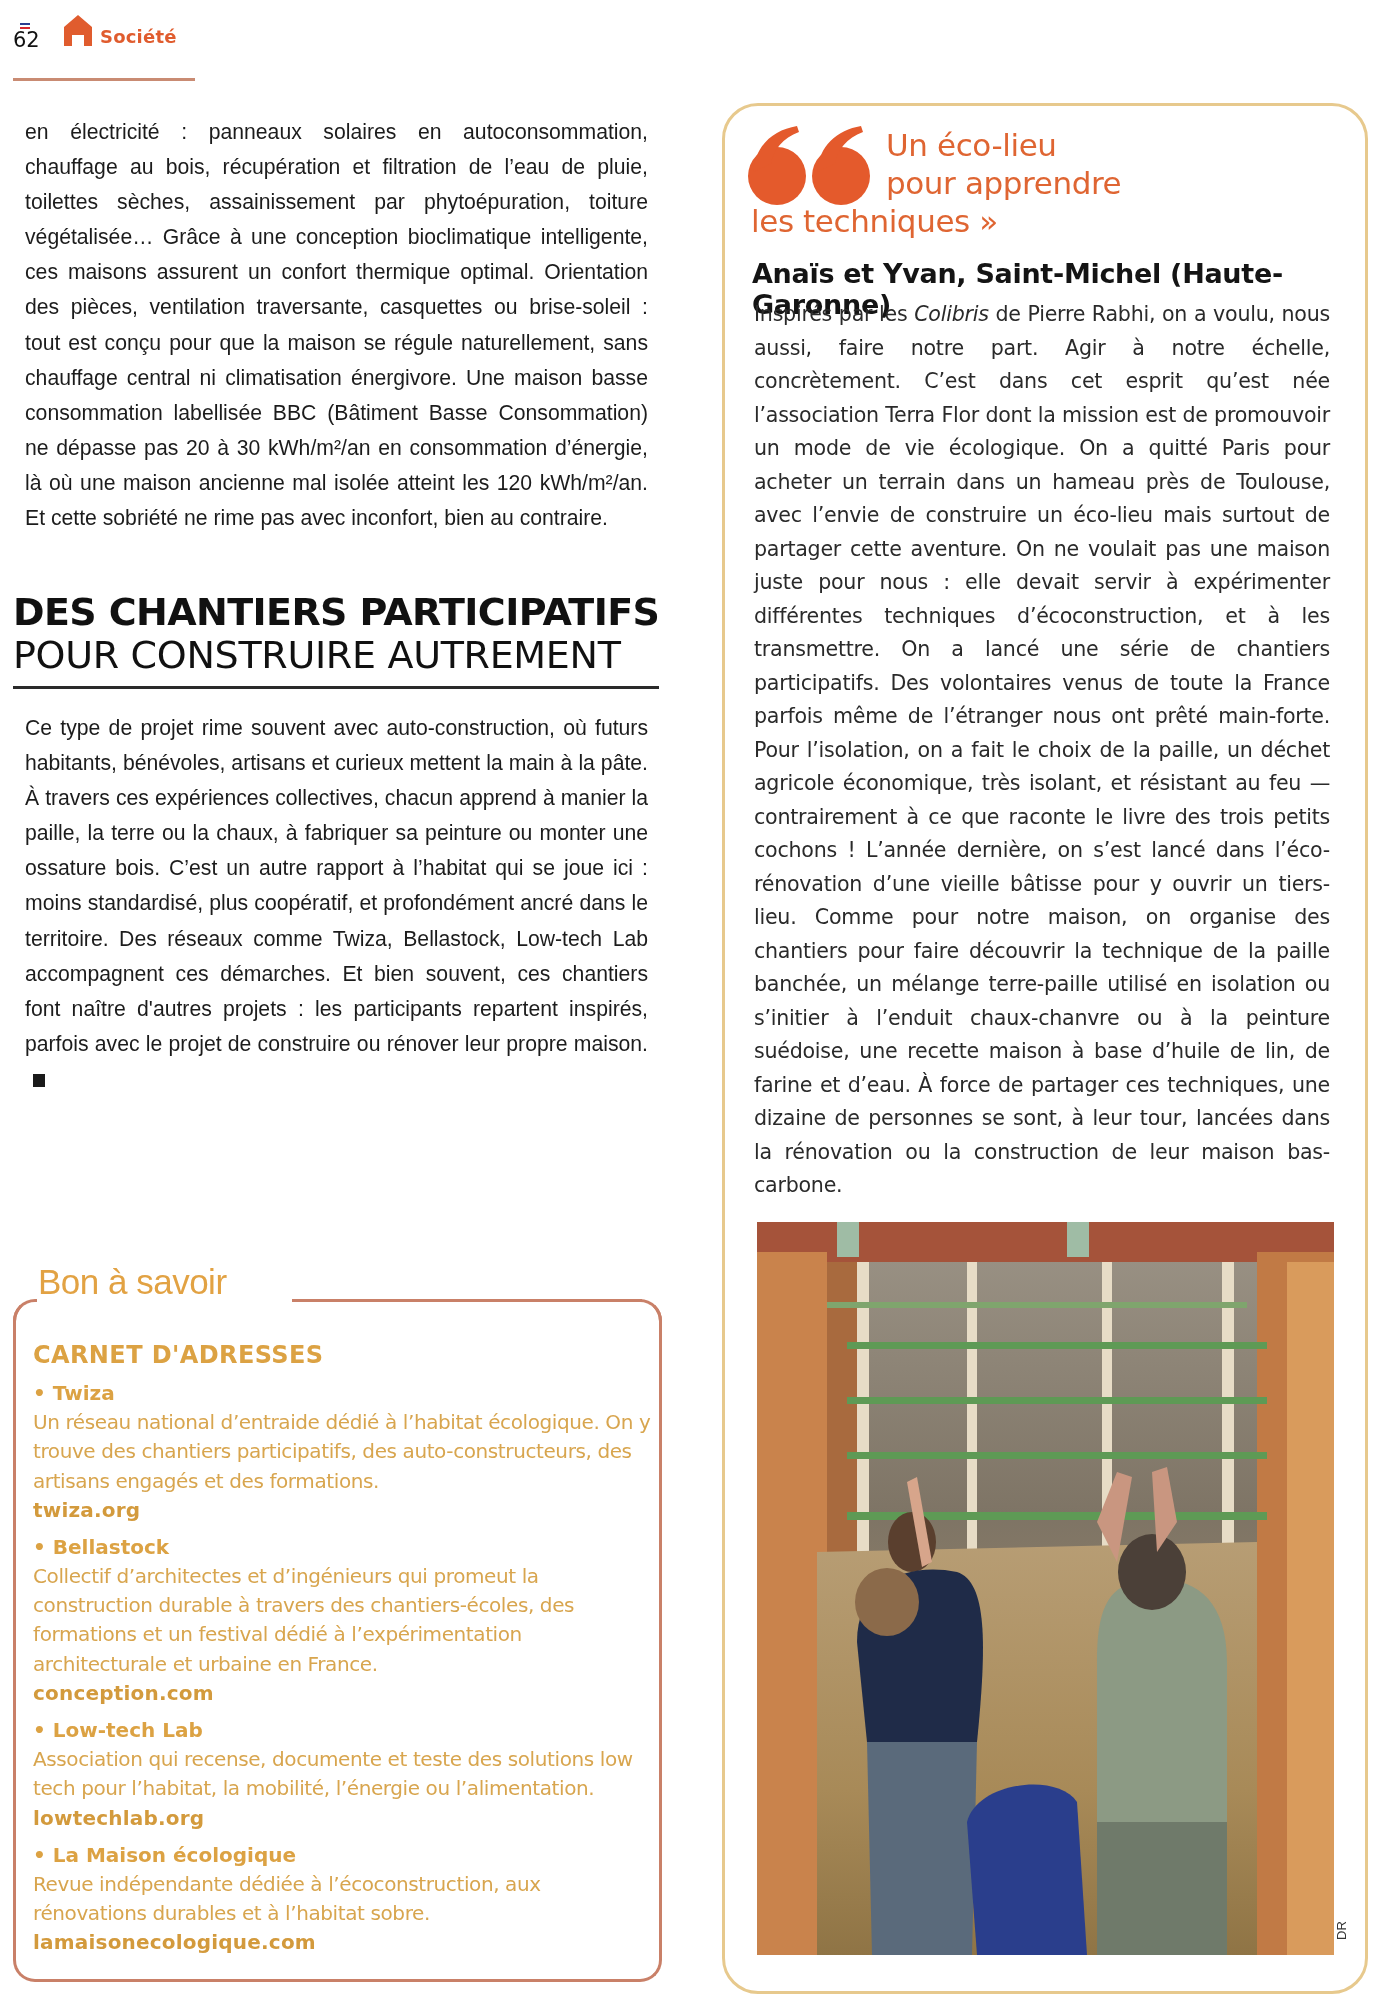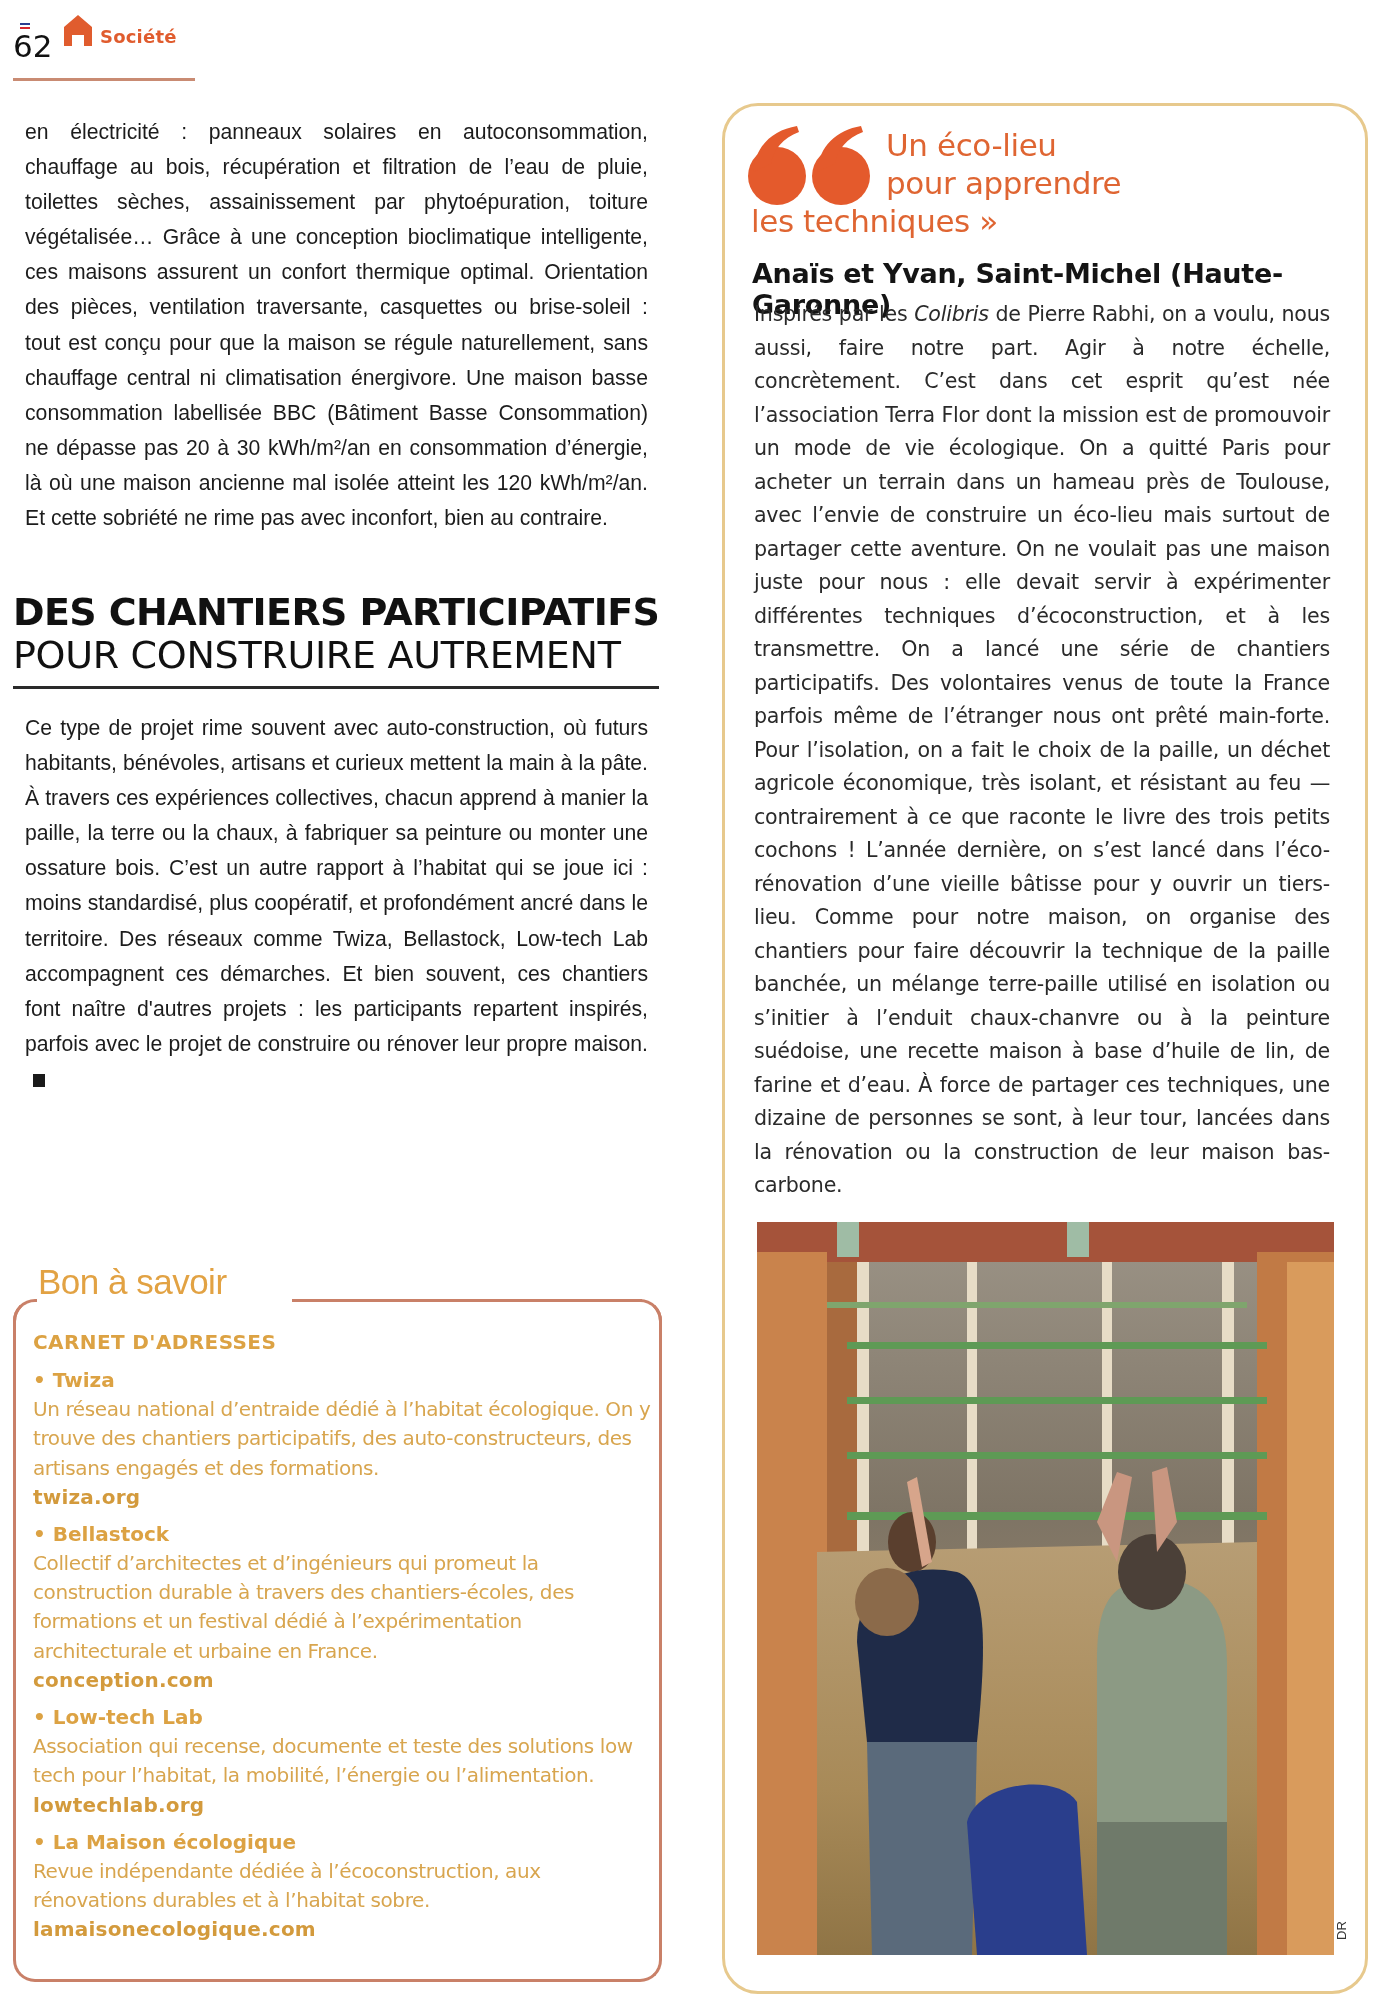--- a/index.html
+++ b/index.html
@@ -5,21 +5,21 @@
   html, body { margin: 0; padding: 0; }
   body {
     width: 1395px; height: 2000px; position: relative; overflow: hidden;
     background: #ffffff; color: #1c1c1c;
     font-family: "Liberation Sans", sans-serif;
   }
   .abs { position: absolute; }
 
   
   #hdr { left: 13px; top: 10px; width: 190px; height: 75px; }
-  #page-num { position:absolute; left:0; top:18px; font-size:31px; color:#111; font-family:"DejaVu Sans", sans-serif; }
+  #page-num { position:absolute; left:0; top:18px; font-size:21px; color:#111; font-family:"DejaVu Sans", sans-serif; }
   #page-num-flag { position:absolute; left:7px; top:13px; width:10px; height:6px;
     background: linear-gradient(#2b3d8f 0 33%, #ffffff 33% 66%, #d6262c 66% 100%); }
   #house { position:absolute; left:50px; top:4px; width:30px; height:32px; }
   #section-label { position:absolute; left:87px; top:16px; font-size:18px; font-weight:bold; color:#e05c2e; font-family:"DejaVu Sans", sans-serif; letter-spacing:0.2px; }
   #hdr-rule { position:absolute; left:0; top:68px; width:182px; height:3px; background:#c98b73; }
 
   
   .body-l {
     left: 13px; width: 647px;
     font-family: "Liberation Sans", sans-serif;
@@ -40,21 +40,21 @@
   #bas-box {
     left: 13px; top: 1299px; width: 649px; height: 683px;
     border: 3px solid #c98068; border-radius: 22px; box-sizing: border-box;
     border-top-color: transparent;
   }
   #bas-topline { left: 292px; top: 1299px; width: 350px; height: 3px; background:#c98068; }
   #bas-topleft { left: 13px; top: 1299px; width: 24px; height: 24px; border-top: 3px solid #c98068; border-left:3px solid #c98068; border-top-left-radius: 22px; box-sizing:border-box; }
   #bas-topright { left: 638px; top: 1299px; width: 24px; height: 24px; border-top: 3px solid #c98068; border-right:3px solid #c98068; border-top-right-radius: 22px; box-sizing:border-box; }
   #bas-title { left: 38px; top: 1262px; font-family: Liberation Sans, sans-serif; font-size: 35px; color: #e2a243; letter-spacing: -0.5px; }
   #bas-content { left: 33px; top: 1322px; width: 620px; font-family: "DejaVu Sans", sans-serif; color: #dca243; }
-  #bas-heading { font-size: 20px; font-weight: bold; letter-spacing: 0.4px; margin: 4px 0 8px 0; line-height: 32px; }
+  #bas-heading { font-size: 24px; font-weight: bold; letter-spacing: 0.4px; margin: 17px 0 8px 0; line-height: 32px; }
   .bas-entry { margin-bottom: 8px; }
   .bas-name { font-size: 20px; font-weight: bold; line-height: 29px; }
   .bas-desc { font-size: 20px; line-height: 29.3px; color:#d8a54e; letter-spacing:-0.4px; }
   .bas-url { font-size: 20px; line-height: 29px; font-weight: bold; color:#d39a3c; letter-spacing: 0.2px; }
 
   
   #quote-box {
     left: 722px; top: 103px; width: 646px; height: 1891px;
     border: 3px solid #e7c98d; border-radius: 36px; box-sizing: border-box; background:#ffffff;
   }

